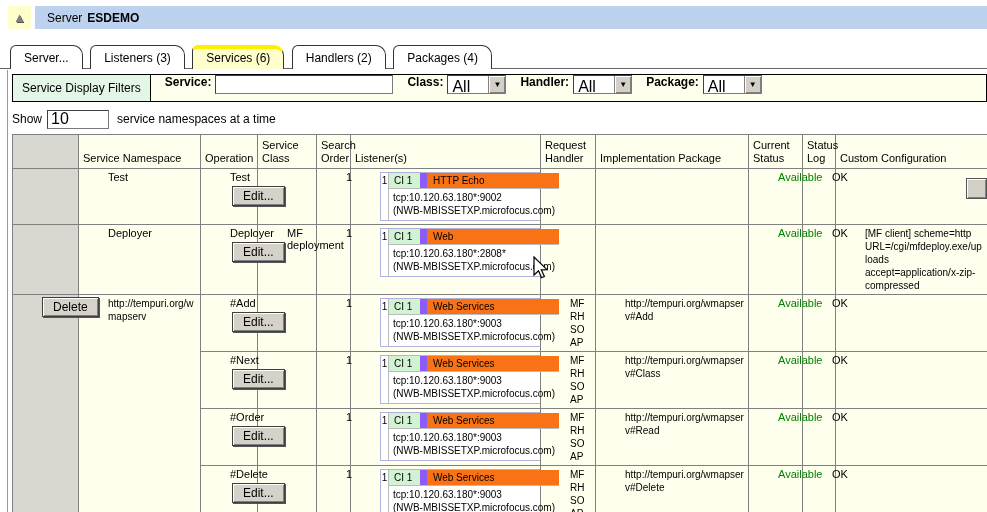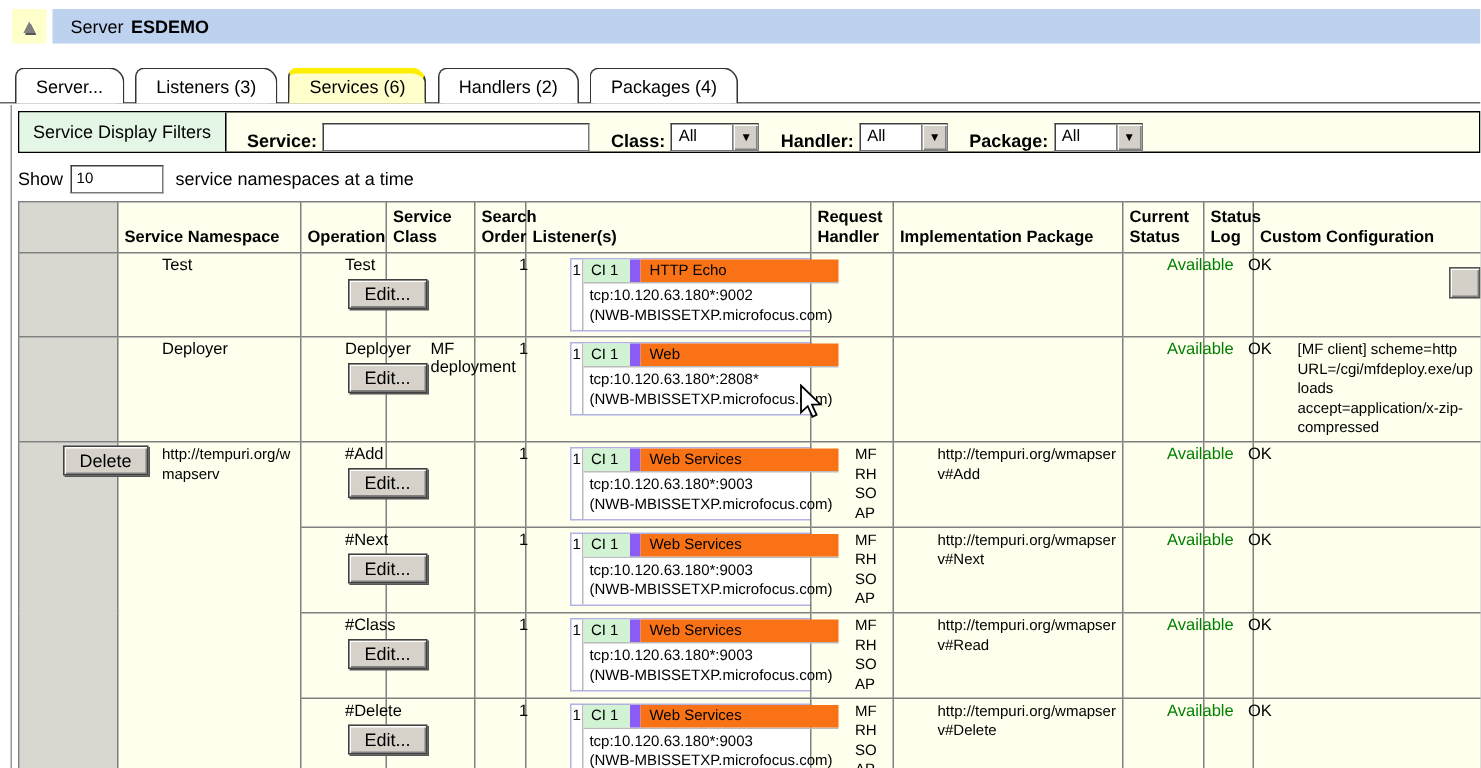--- a/index.html
+++ b/index.html
@@ -39,37 +39,37 @@
     padding: 5px 13px 4px 13px; margin-right: 3px; cursor: pointer;
   }
   .tab.active { background: #ffffcc; border-top: 4px solid #ffee00; padding-top: 2px; }
 
   
   .content { position: absolute; top: 70px; left: 7px; right: 0; bottom: 0;
              border-left: 1px solid #999; padding-left: 4px; }
 
   .filterbar {
     margin-top: 4px; border: 1px solid #000; background: #ffffee;
-    height: 28px; display: flex; align-items: flex-end; font-size: 12px;
+    height: 28px; display: flex; align-items: flex-start; font-size: 12px;
   }
   .filter-title {
     background: #e4f6e6; border-right: 1px solid #000; height: 100%;
     display: flex; align-items: center; padding: 0 9px; white-space: nowrap;
   }
   .flabel { font-weight: bold; margin: 0 4px 0 14px; white-space: nowrap; }
   .txt-input {
     height: 19px; border: 1px solid #7a7a7a; border-top-color:#404040; border-left-color:#404040;
-    background: #fff; font-family: "Liberation Sans", sans-serif; font-size: 10px; padding: 0 3px;
+    background: #fff; font-family: "Liberation Sans", sans-serif; font-size: 16px; padding: 0 3px;
   }
   .svc-input { width: 178px; }
   .dropdown {
     display: inline-flex; height: 19px; border: 1px solid #7a7a7a;
     border-top-color:#404040; border-left-color:#404040; background: #fff; cursor: pointer;
   }
-  .dropdown .dval { padding: 2px 4px; font-size: 11px; width: 40px; }
+  .dropdown .dval { padding: 2px 4px; font-size: 16px; width: 40px; }
   .dropdown .darrow {
     width: 17px; background: #d4d0c8; border-left: 1px solid #808080;
     display: flex; align-items: center; justify-content: center;
     font-size: 8px; color: #000;
     box-shadow: inset 1px 1px 0 #fff, inset -1px -1px 0 #808080;
   }
 
   .infoline { margin-top: 6px; height: 22px; display: flex; align-items: center;
               font-size: 12px; padding-right: 26px; }
   .infoline .summary { flex: 1; }
@@ -78,21 +78,21 @@
   .cut-button {
     position: absolute; right: 0; top: 108px; width: 21px; height: 21px;
     background: #d4d0c8; border: 1px solid #555;
     box-shadow: inset 1px 1px 0 #fff, inset -1px -1px 0 #808080;
   }
 
   
   table.svc { border-collapse: collapse; margin-top: 4px; font-size: 11px;
               table-layout: fixed; width: 975px; }
   table.svc th, table.svc td { border: 1px solid #808080; padding: 2px 4px; }
-  table.svc th { font-weight: bold; text-align: left; vertical-align: bottom;
+  table.svc th { font-weight: normal; text-align: left; vertical-align: bottom;
                  background: #ffffee; height: 34px; line-height: 1.25; }
   table.svc td { vertical-align: top; background: #ffffee; padding-left: 29px; }
   td.gray, th.gray { background: #d8d8d0 !important; }
   tr.datarow { height: 50px; }
   td.actioncell { text-align: center; padding-top: 3px; }
 
   .btn {
     background: #d6d2ca; border: 1px solid #404040;
     box-shadow: inset 1px 1px 0 #ffffff, inset -1px -1px 0 #808080, 1px 1px 0 #555;
     font-family: "Liberation Sans", sans-serif; font-size: 12px;
@@ -314,29 +314,29 @@
               <div class="lname">Web Services</div>
             </div>
             <div class="lbody">
               <span>tcp:10.120.63.180*:9003</span><br>
               <span>(NWB-MBISSETXP.microfocus.com)</span>
             </div>
           </div>
         </div>
       </td>
       <td class="smalltxt">MFRHSOAP</td>
-      <td class="smalltxt">http://tempuri.org/wmapserv#Next</td>
-      <td class="status-avail">Available</td>
-      <td>OK</td>
-      <td class="smalltxt"></td>
-    </tr>
-
-    <tr class="datarow">
-      <td>
-        <span>#Class</span><br>
+      <td class="smalltxt">http://tempuri.org/wmapserv#Class</td>
+      <td class="status-avail">Available</td>
+      <td>OK</td>
+      <td class="smalltxt"></td>
+    </tr>
+
+    <tr class="datarow">
+      <td>
+        <span>#Order</span><br>
         <button class="btn edit-btn">Edit...</button>
       </td>
       <td></td>
       <td>1</td>
       <td>
         <div class="lbox">
           <div class="lnum">1</div>
           <div class="lright">
             <div class="lhead">
               <div class="lconv">CI 1</div>

